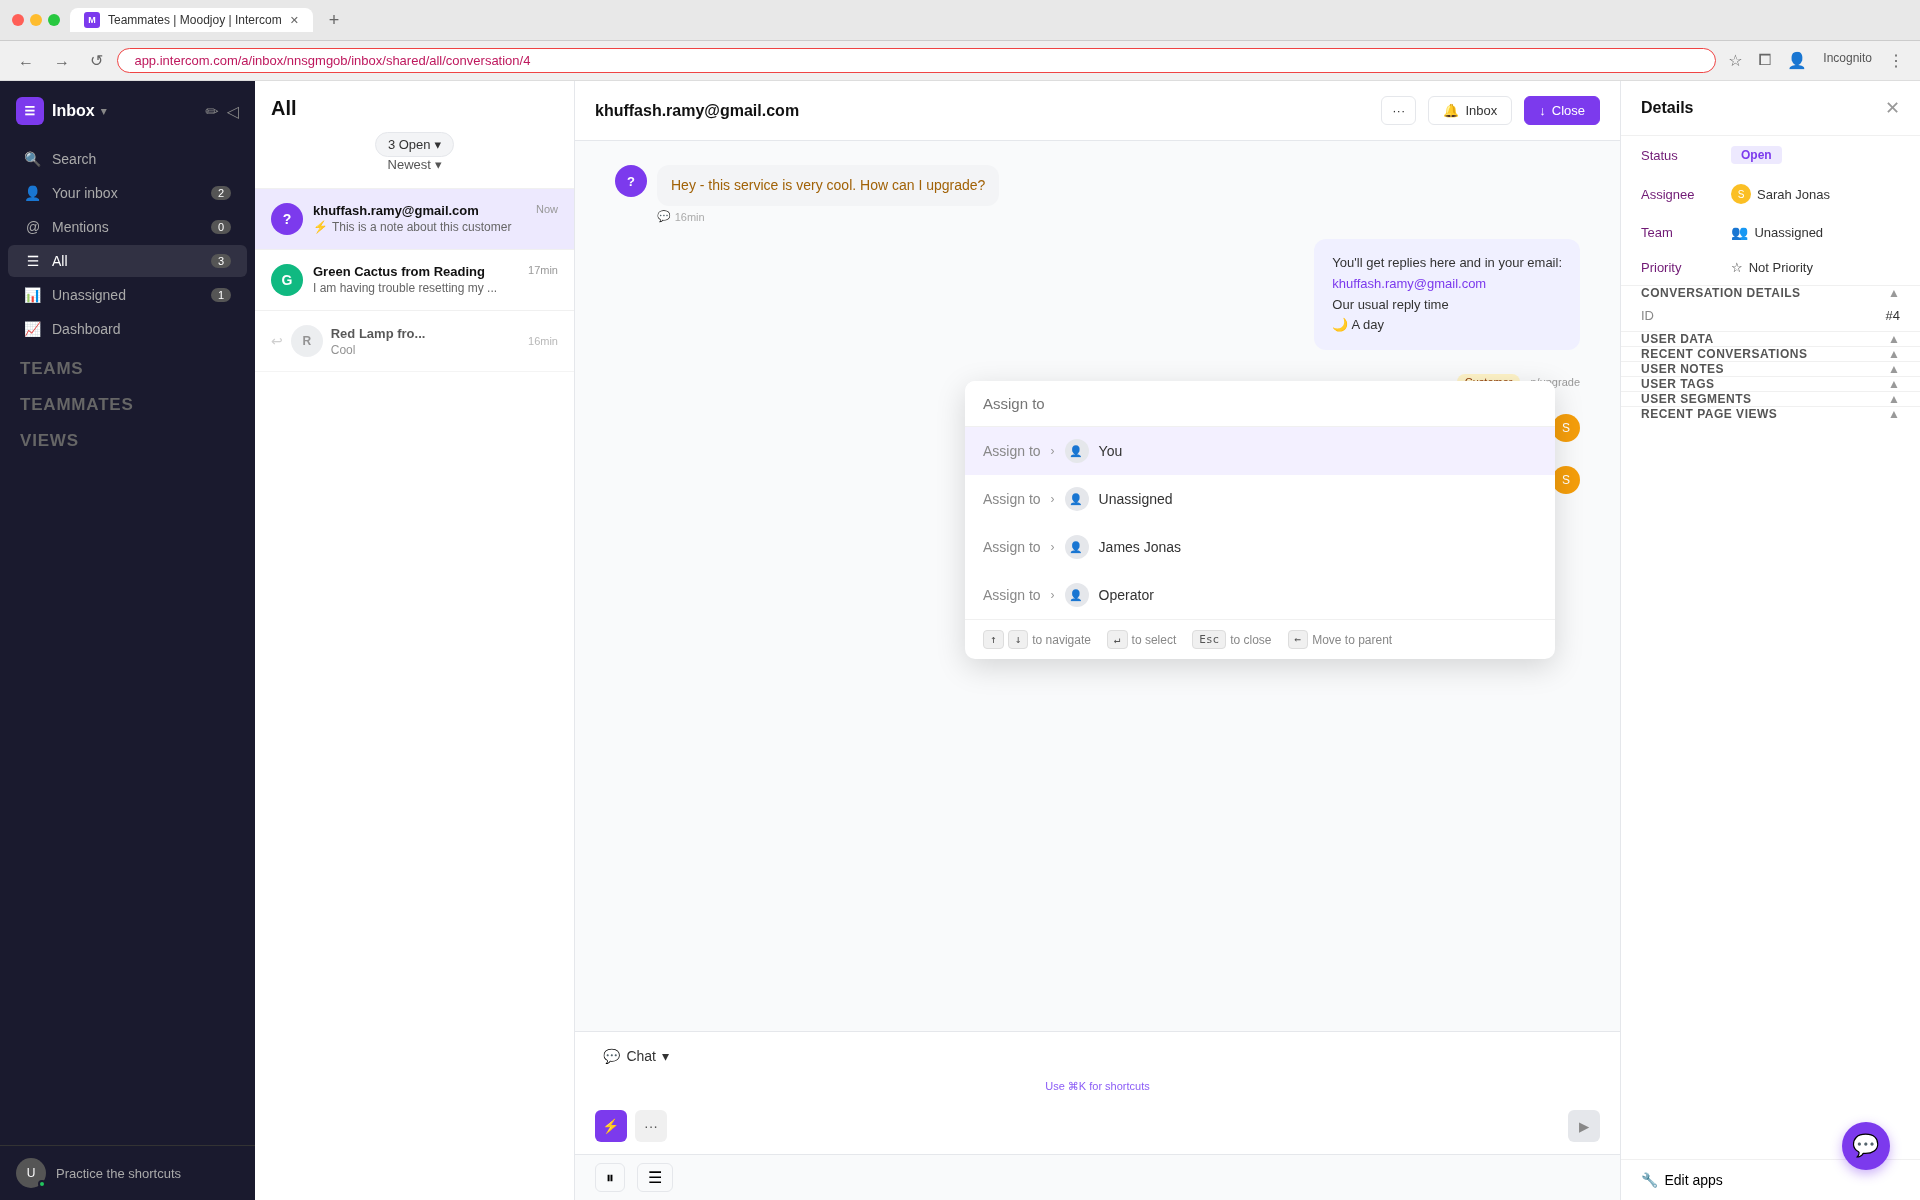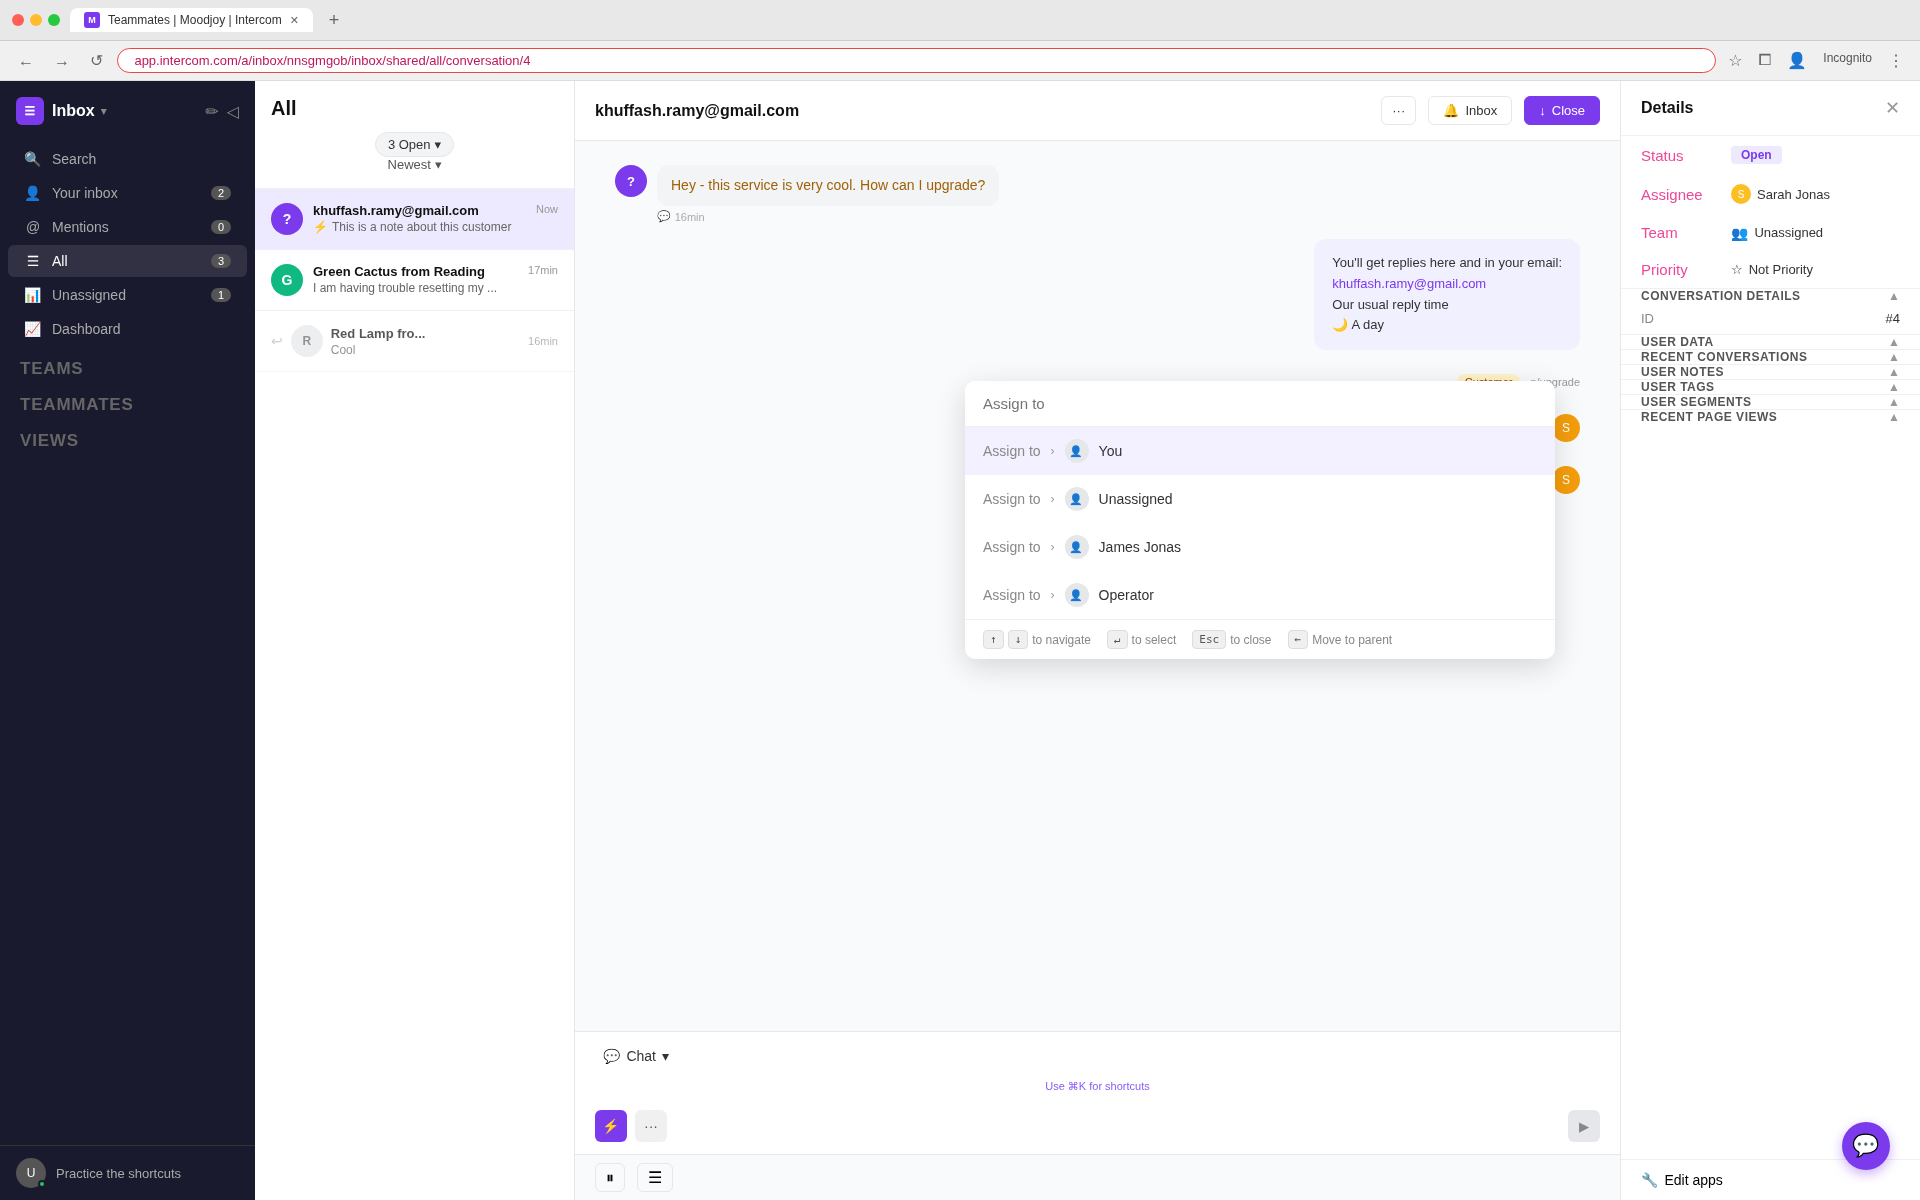--- a/index.html
+++ b/index.html
@@ -103,21 +103,21 @@
     .composer-btn.default { background: #f0f0f0; color: #555; }
     .send-btn { width: 32px; height: 32px; border-radius: 6px; background: #e5e7eb; border: none; cursor: pointer; display: flex; align-items: center; justify-content: center; color: #888; }
 
     
     .right-panel { width: 300px; background: white; border-left: 1px solid #e5e7eb; display: flex; flex-direction: column; flex-shrink: 0; overflow-y: auto; }
     .right-panel-header { padding: 16px 20px; display: flex; align-items: center; justify-content: space-between; border-bottom: 1px solid #f0f0f0; }
     .right-panel-title { font-size: 16px; font-weight: 700; color: #111; }
     .close-icon { color: #999; cursor: pointer; font-size: 18px; }
 
     .detail-row { padding: 10px 20px; display: flex; align-items: center; gap: 10px; }
-    .detail-label { width: 80px; font-size: 15px; color: #ec4899; flex-shrink: 0; }
+    .detail-label { width: 80px; font-size: 13px; color: #701a75; flex-shrink: 0; }
     .detail-value { font-size: 13px; color: #333; display: flex; align-items: center; gap: 6px; }
     .status-badge { background: #ede9fe; color: #7c3aed; padding: 2px 10px; border-radius: 4px; font-size: 12px; font-weight: 600; }
     .assignee-avatar { width: 20px; height: 20px; border-radius: 50%; background: #fbbf24; display: flex; align-items: center; justify-content: center; font-size: 10px; color: white; }
     .team-icon { color: #888; font-size: 14px; }
 
     .section-header { padding: 0 20px; display: flex; align-items: center; justify-content: space-between; border-top: 1px solid #f0f0f0; cursor: pointer; }
     .section-label { font-size: 12px; font-weight: 700; color: #555; letter-spacing: 0.5px; text-transform: uppercase; }
     .section-toggle { color: #999; font-size: 12px; }
 
     .id-row { padding: 8px 20px; display: flex; align-items: center; justify-content: space-between; }

